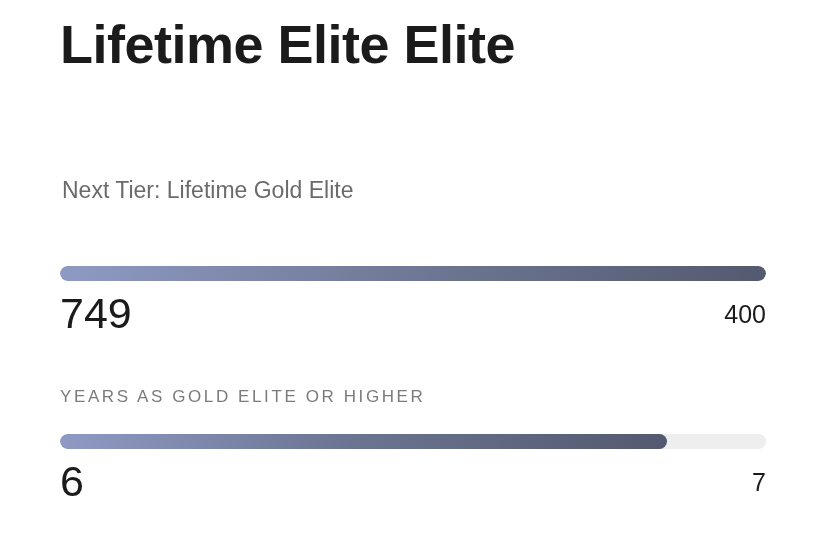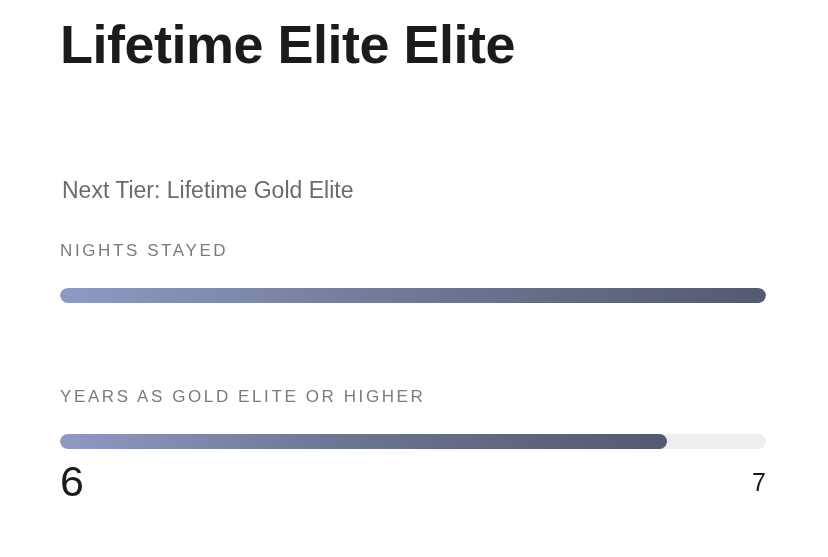--- a/index.html
+++ b/index.html
@@ -122,26 +122,29 @@
 </head>
 <body>
 
 <div class="screen">
 
   <div class="tier-title">Lifetime Elite Elite</div>
 
   <div class="next-tier">Next Tier: Lifetime Gold Elite</div>
 
   <div class="metric metric-nights">
-    <div class="metric-label">NIGHTS STAYED</div>
 
     <div class="bar-track">
       <div class="bar-fill full" id="fill-0" style="width: 100%;"></div>
     </div>
 
+    <div class="metric-values">
+      <div class="metric-current">749</div>
+      <div class="metric-goal">400</div>
+    </div>
   </div>
 
   <div class="metric metric-years">
     <div class="metric-label">YEARS AS GOLD ELITE OR HIGHER</div>
 
     <div class="bar-track">
       <div class="bar-fill" id="fill-1" style="width: 86%;"></div>
     </div>
 
     <div class="metric-values">

